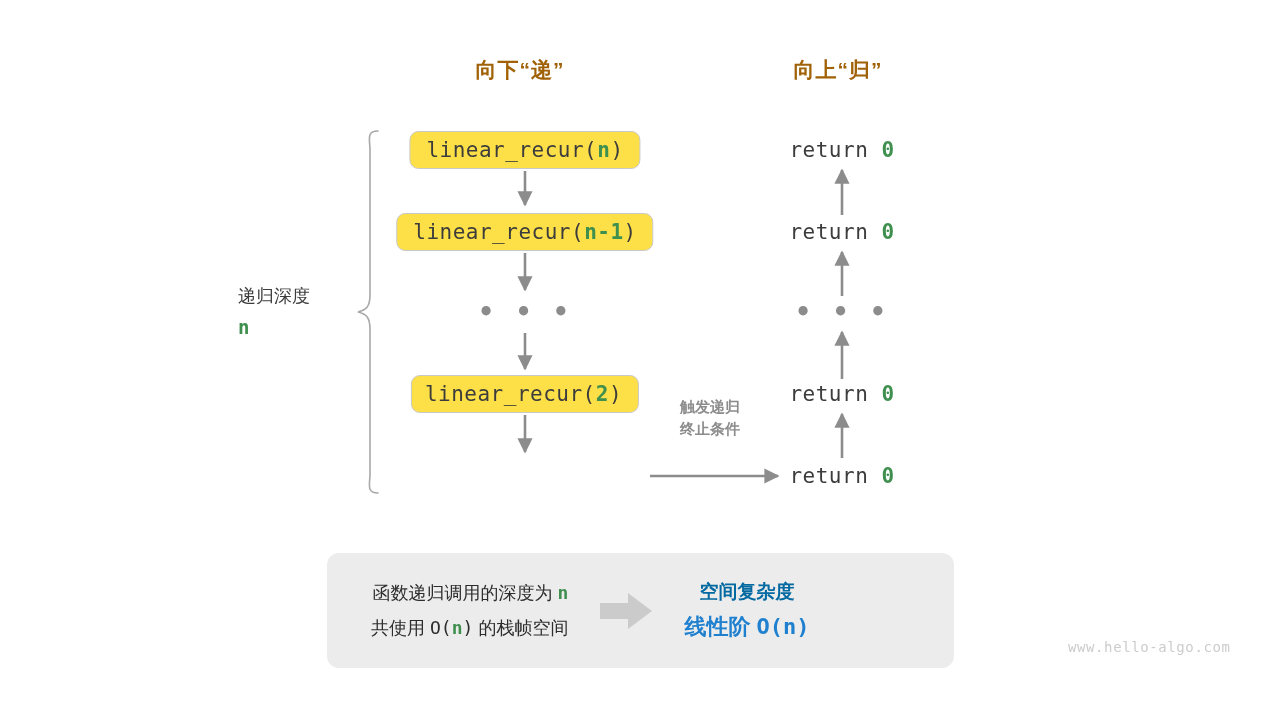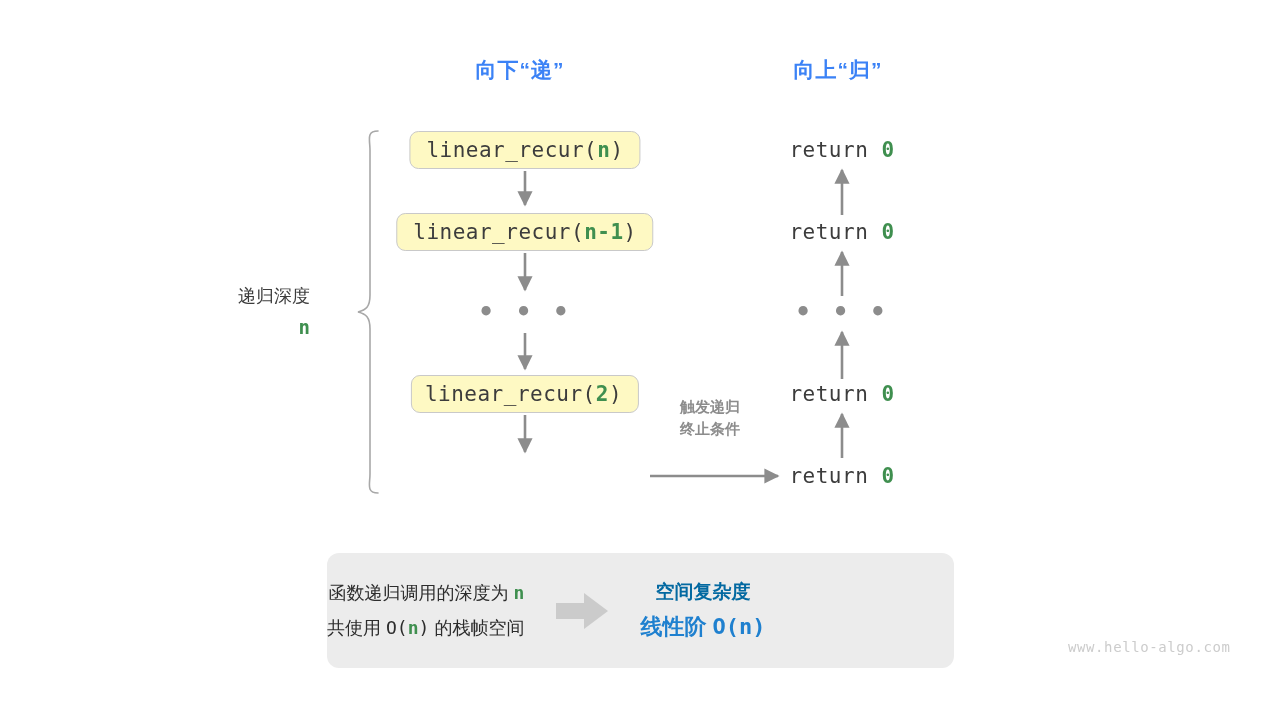--- a/index.html
+++ b/index.html
@@ -15,34 +15,34 @@
     font-family: "Liberation Sans", "DejaVu Sans", sans-serif;
   }
   .stage {
     position: absolute;
     inset: 0;
   }
 
   
   .col-header {
     position: absolute;
-    color: #3b82f6;
+    color: #a16207;
     font-size: 21px;
     font-weight: bold;
     letter-spacing: 1px;
     white-space: nowrap;
     transform: translate(-50%, -50%);
     font-family: "Liberation Sans", "DejaVu Sans", sans-serif;
   }
 
   
   .call-box {
     position: absolute;
     transform: translate(-50%, -50%);
-    background: #fef9c3;
+    background: #fde047;
     border: 1.5px solid #c9c9c9;
     border-radius: 9px;
     height: 38px;
     line-height: 36px;
     padding: 0 16px;
     box-sizing: border-box;
     white-space: nowrap;
     font-family: "DejaVu Sans Mono", "Liberation Mono", monospace;
     font-size: 21px;
     color: #3c3c3c;
@@ -99,21 +99,21 @@
     font-weight: bold;
     line-height: 1.45;
     text-align: center;
     white-space: nowrap;
   }
 
   
   .depth-label {
     position: absolute;
     transform: translate(-50%, -50%);
-    text-align: right;
+    text-align: left;
     line-height: 1.5;
     white-space: nowrap;
   }
   .depth-label .dl-title {
     display: block;
     color: #3c3c3c;
     font-size: 18px;
   }
   .depth-label .dl-var {
     display: block;
@@ -129,20 +129,21 @@
     position: absolute;
     background: #ececec;
     border-radius: 12px;
     display: flex;
     align-items: center;
     box-sizing: border-box;
   }
   .summary-left {
     flex: 0 0 auto;
     text-align: right;
+    padding-left: 44px;
     color: #2d2d2d;
     font-size: 18px;
     line-height: 1.85;
     white-space: nowrap;
   }
   .summary-left .mono {
     font-family: "DejaVu Sans Mono", "Liberation Mono", monospace;
     font-size: 18px;
   }
   .summary-left .g {

